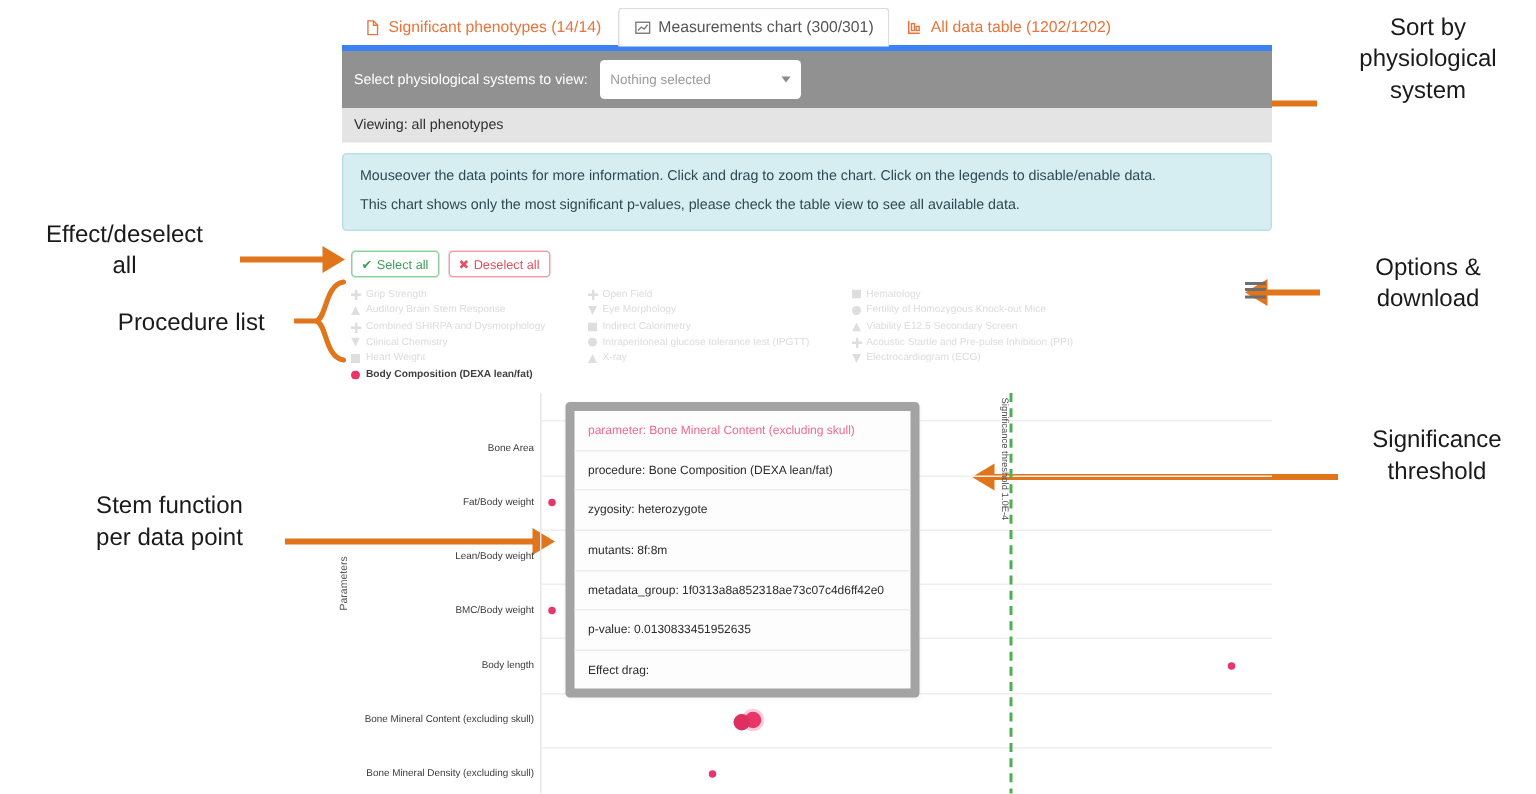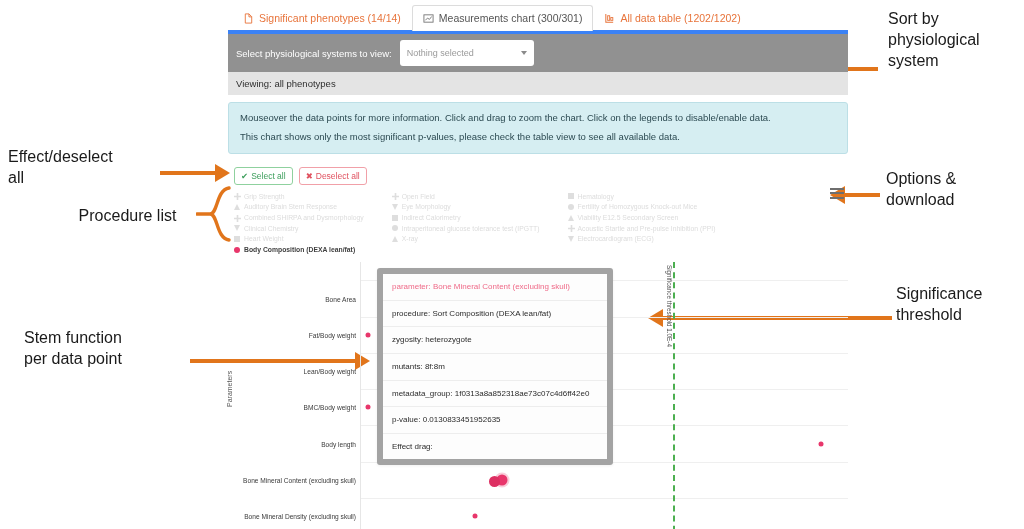--- a/index.html
+++ b/index.html
@@ -9,20 +9,21 @@
     font-family:"Liberation Sans",sans-serif;
     overflow:hidden;
     position:relative;
   }
   
   .annot{
     position:absolute;
     color:#1a1a1a;
     font-size:16px;
     line-height:1.32;
+    text-align:center;
     font-family:"Liberation Sans",sans-serif;
     white-space:pre-line;
   }
   .arrow{position:absolute;}
   .arrow .shaft{
     position:absolute;background:#e1751b;height:4px;top:50%;
     transform:translateY(-50%);
   }
   .arrow .head{
     position:absolute;width:0;height:0;top:50%;
@@ -411,21 +412,21 @@
         <div class="ylab" style="top: 72.5px;">Fat/Body weight</div>
         <div class="ylab" style="top: 108.75px;">Lean/Body weight</div>
         <div class="ylab" style="top: 145px;">BMC/Body weight</div>
         <div class="ylab" style="top: 181.25px;">Body length</div>
         <div class="ylab" style="top: 217.5px;">Bone Mineral Content (excluding skull)</div>
         <div class="ylab" style="top: 253.75px;">Bone Mineral Density (excluding skull)</div>
       </div>
     <div class="plot" id="plot">
       <div class="tooltip" id="tooltip">
           <div class="trow first">parameter: Bone Mineral Content (excluding skull)</div>
-          <div class="trow">procedure: Sort Composition (DEXA lean/fat)</div>
+          <div class="trow">procedure: Bone Composition (DEXA lean/fat)</div>
           <div class="trow">zygosity: heterozygote</div>
           <div class="trow">mutants: 8f:8m</div>
           <div class="trow">metadata_group: 1f0313a8a852318ae73c07c4d6ff42e0</div>
           <div class="trow">p-value: 0.0130833451952635</div>
           <div class="trow">Effect drag:</div>
         </div>
       <div class="tailpt"></div>
     <div class="grid" style="top: 18.125px;"></div>
         <div class="grid" style="top: 54.375px;"></div>
         <div class="grid" style="top: 90.625px;"></div>

